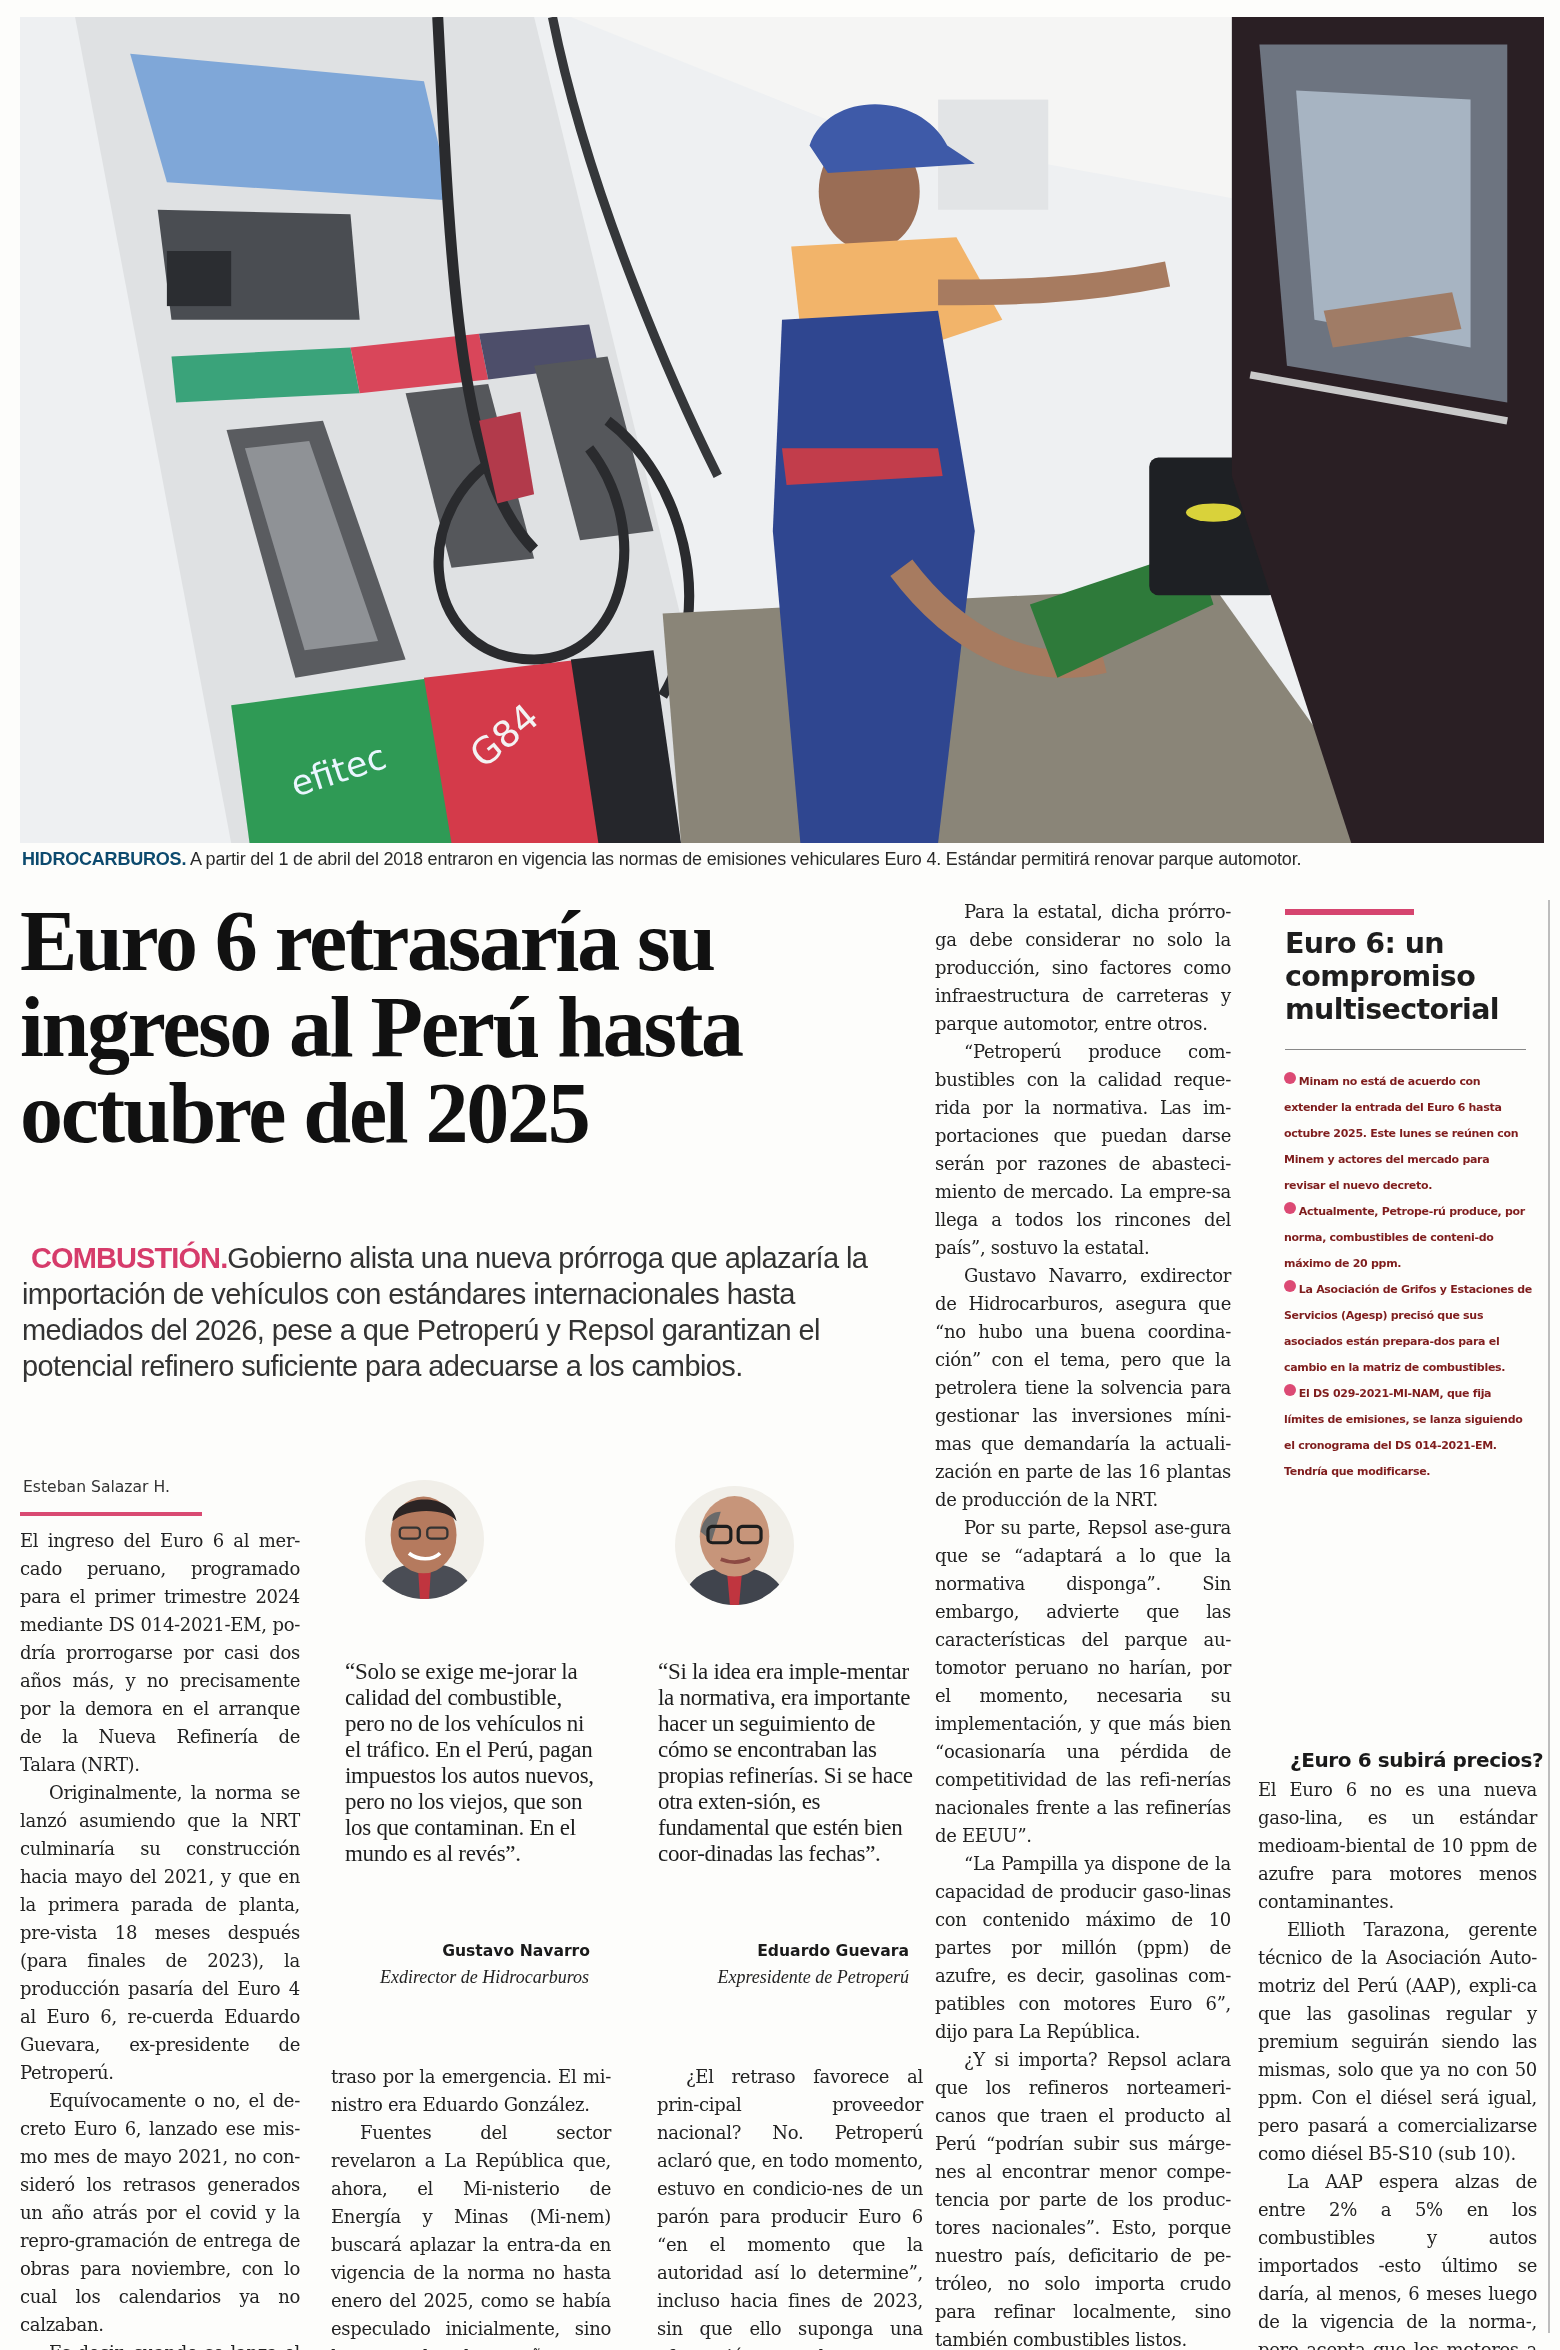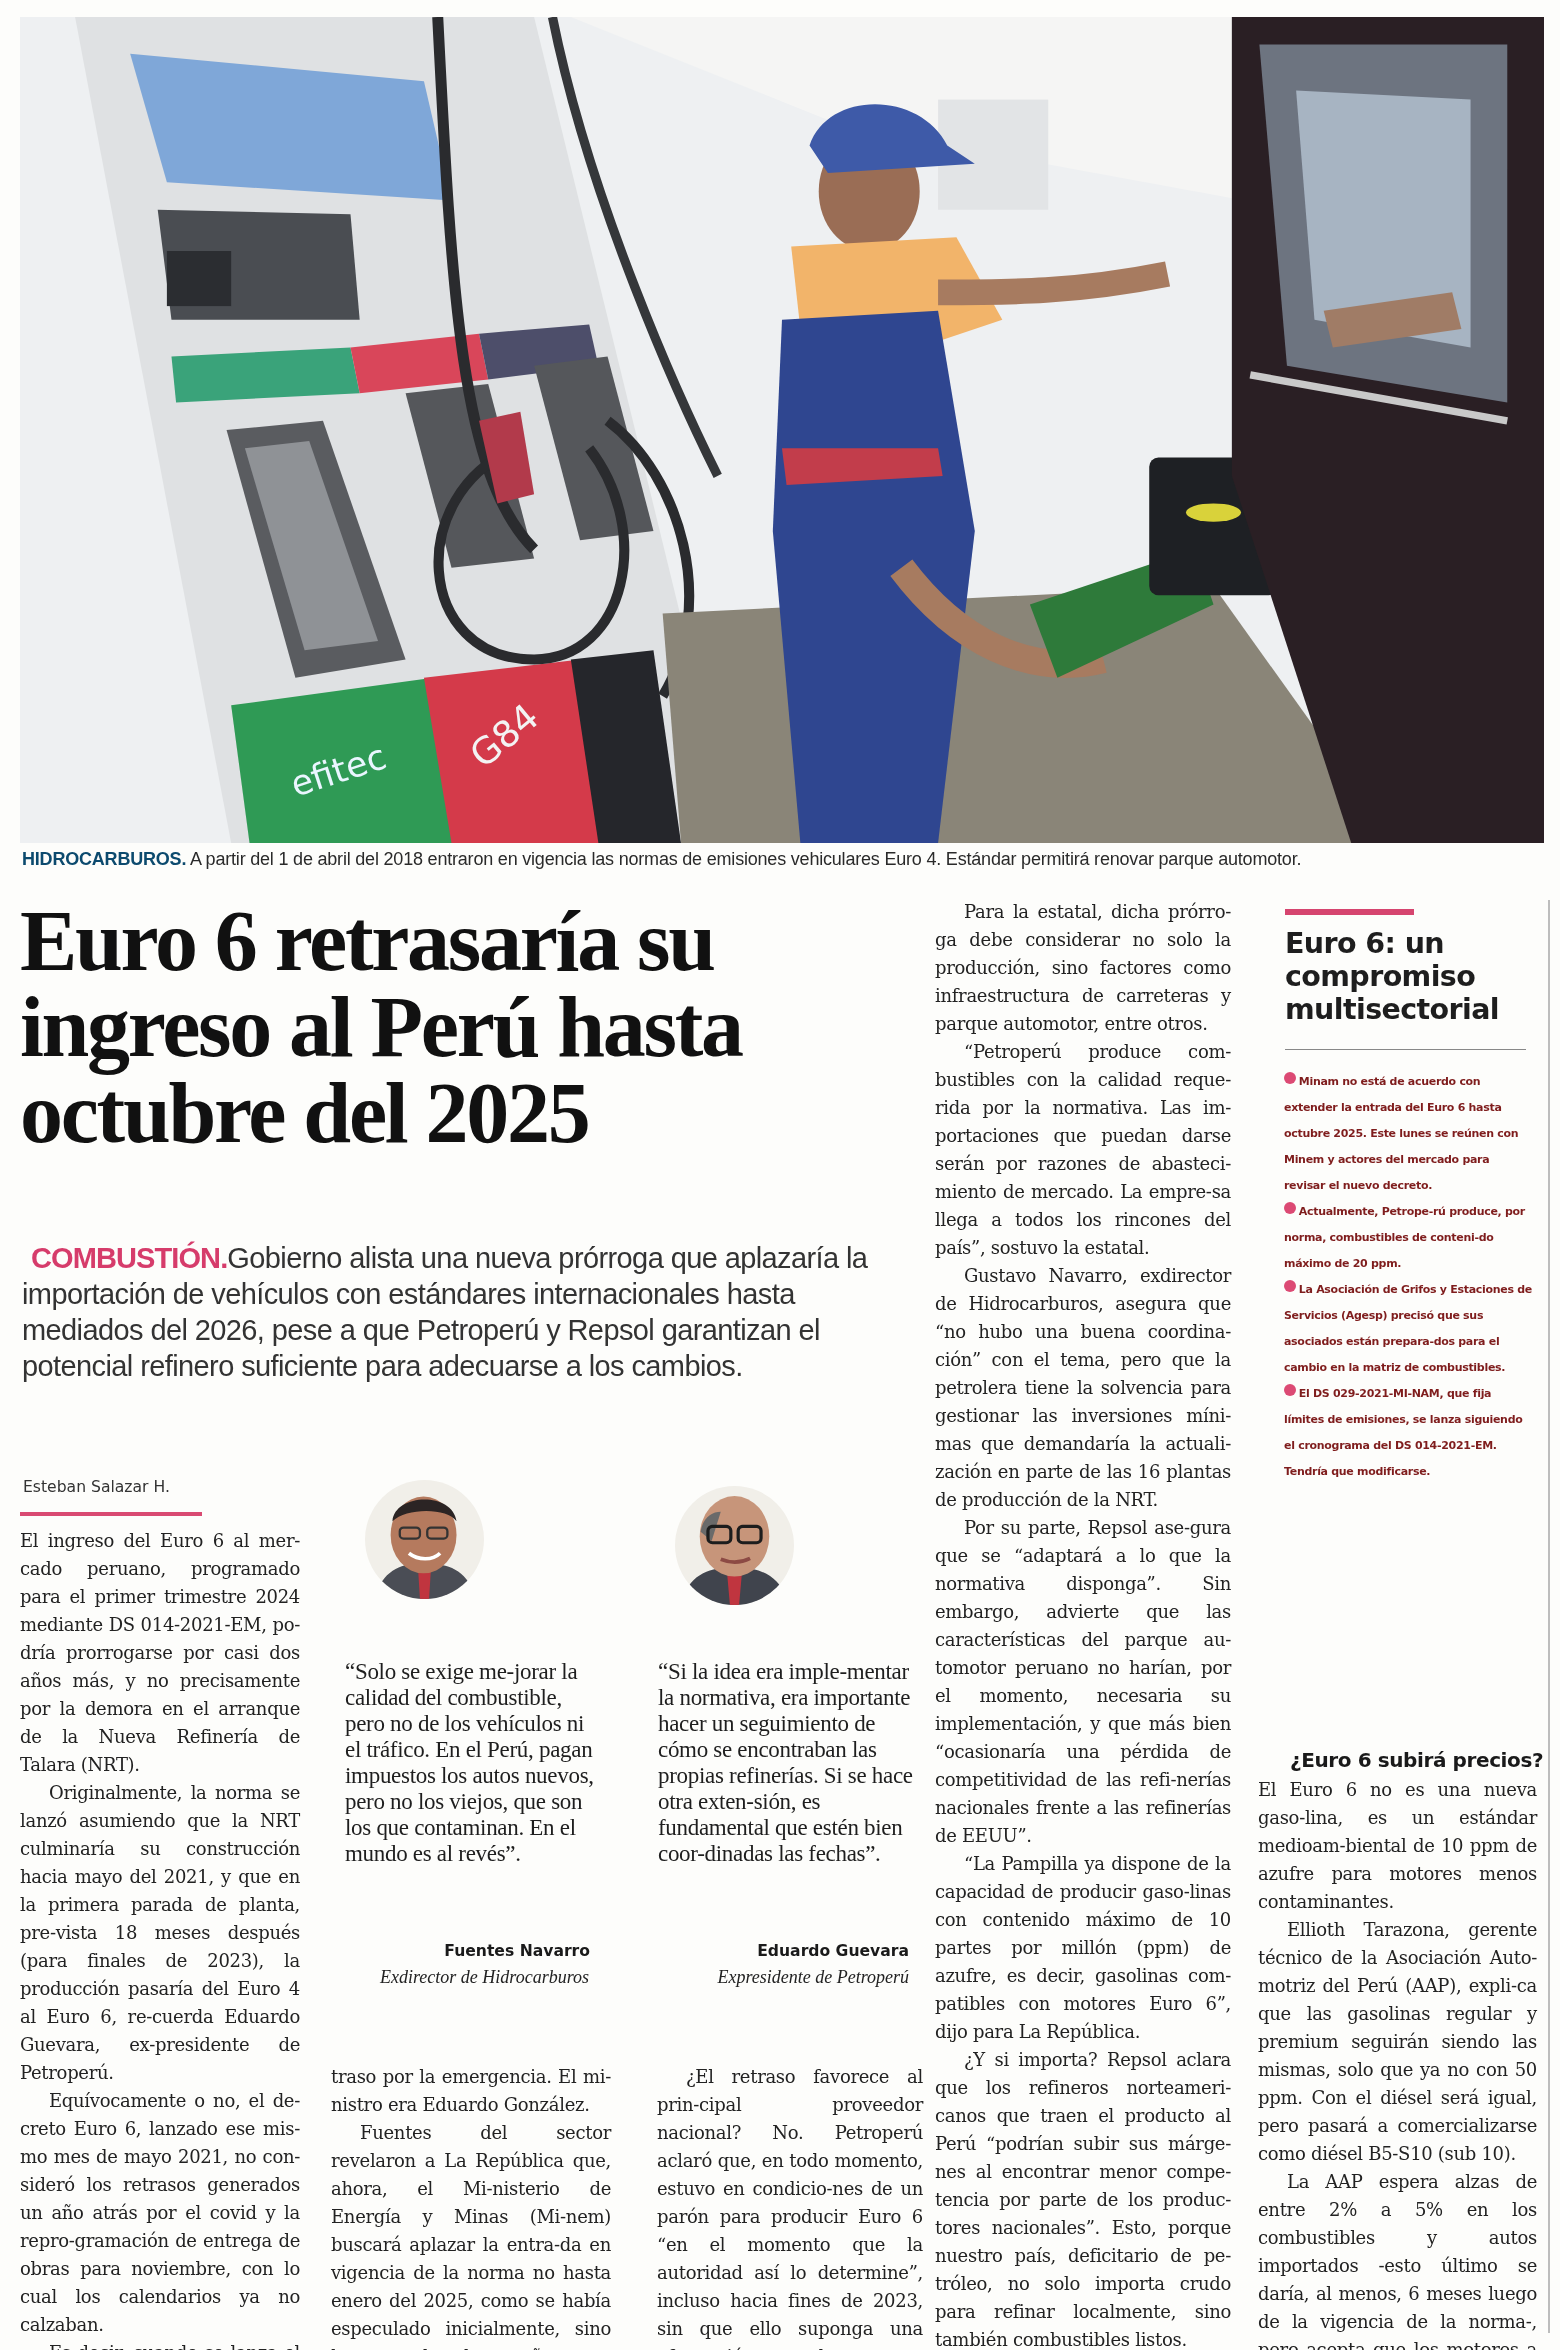--- a/index.html
+++ b/index.html
@@ -205,21 +205,21 @@
     <polygon points="57,96 73,96 70,130 60,130" fill="#c0353f"></polygon>
     <ellipse cx="65" cy="55" rx="38" ry="44" fill="#c7957a"></ellipse>
     <path d="M28,50 C30,35 40,28 50,28 L40,60 Z" fill="#6a6a6a"></path>
     <rect x="36" y="44" width="25" height="18" rx="5" fill="none" stroke="#1d1d1d" stroke-width="3.5"></rect>
     <rect x="69" y="44" width="25" height="18" rx="5" fill="none" stroke="#1d1d1d" stroke-width="3.5"></rect>
     <path d="M50,80 C60,84 72,84 82,79" stroke="#8c4a44" stroke-width="4" fill="none"></path>
   </svg>
 </div>
 
 <div class="quote" id="quote1">“Solo se exige me-jorar la calidad del combustible, pero no de los vehículos ni el tráfico. En el Perú, pagan impuestos los autos nuevos, pero no los viejos, que son los que contaminan. En el mundo es al revés”.</div>
-<div class="q-name" id="qname1">Fuentes Navarro</div>
+<div class="q-name" id="qname1">Gustavo Navarro</div>
 <div class="q-role" id="qrole1">Exdirector de Hidrocarburos</div>
 
 <div class="quote" id="quote2">“Si la idea era imple-mentar la normativa, era importante hacer un seguimiento de cómo se encontraban las propias refinerías. Si se hace otra exten-sión, es fundamental que estén bien coor-dinadas las fechas”.</div>
 <div class="q-name" id="qname2">Eduardo Guevara</div>
 <div class="q-role" id="qrole2">Expresidente de Petroperú</div>
 
 <div class="col" id="col2a">
   <p>traso por la emergencia. El mi-nistro era Eduardo González.</p>
   <p class="ind">Fuentes del sector revelaron a La República que, ahora, el Mi-nisterio de Energía y Minas (Mi-nem) buscará aplazar la entra-da en vigencia de la norma no hasta enero del 2025, como se había especulado inicialmente, sino hasta octubre de ese año.</p>
 </div>

